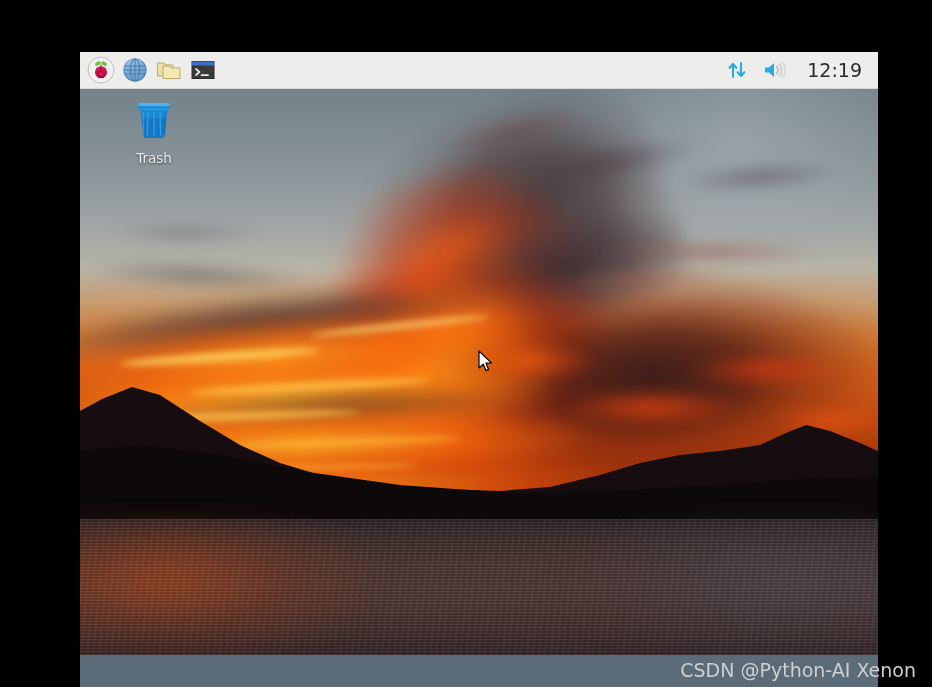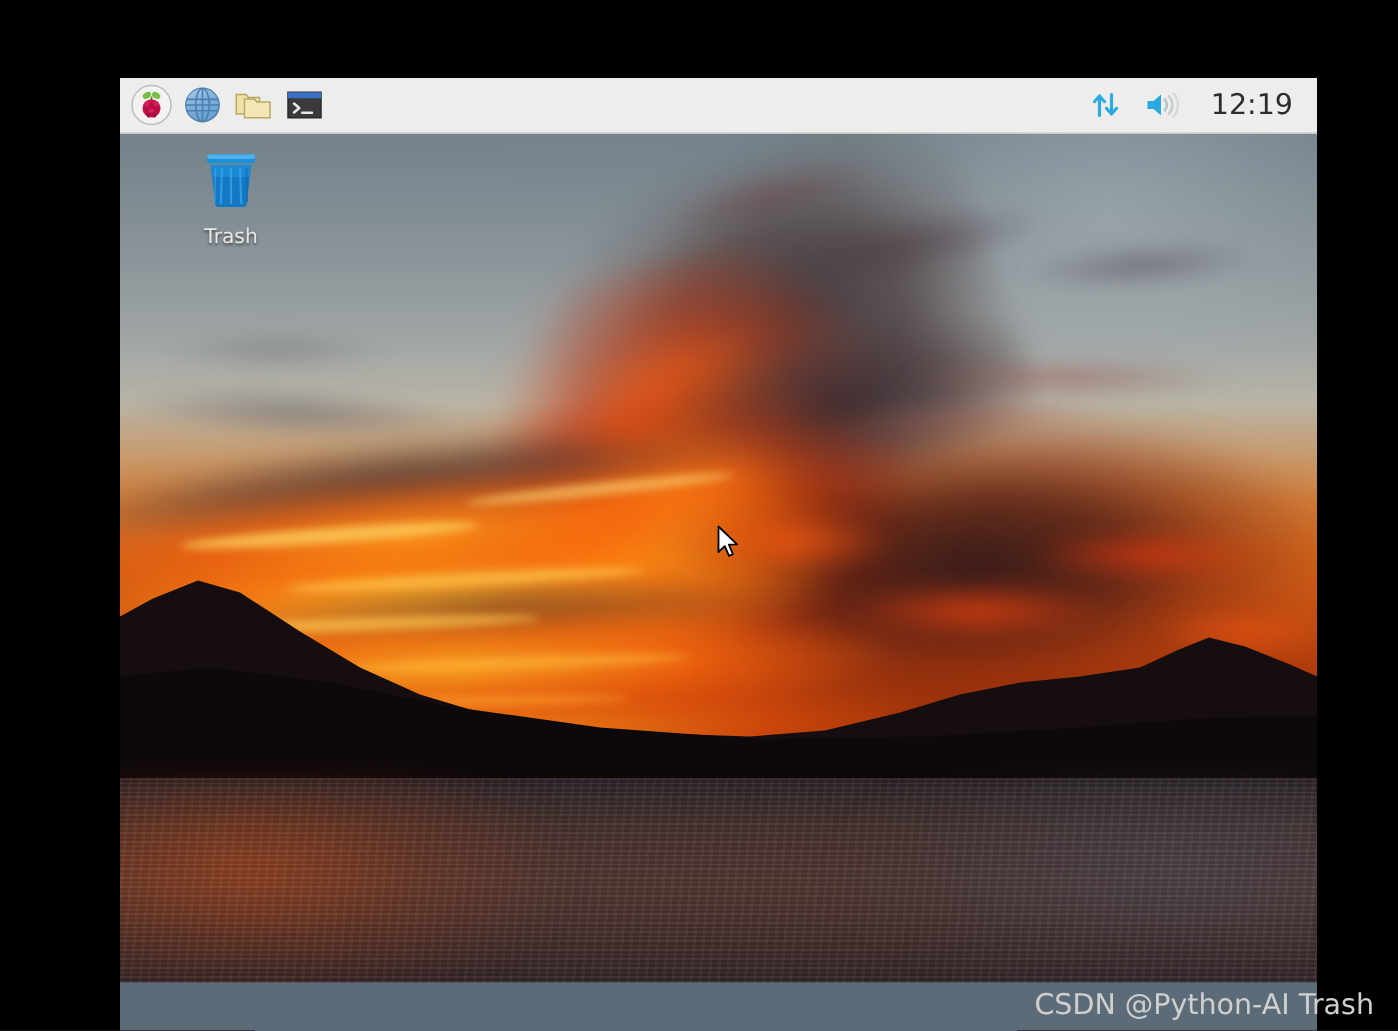--- a/index.html
+++ b/index.html
@@ -515,15 +515,15 @@
         <path d="M3,8.4 L7,8.4 L12,4 L12,18 L7,13.6 L3,13.6 Z" fill="#29abe2"></path>
         <path d="M14.6,7.4 A5.6,5.6 0 0 1 14.6,14.6" fill="none" stroke="#b9c3c7" stroke-width="1.7" stroke-linecap="round"></path>
         <path d="M17.4,5.2 A8.6,8.6 0 0 1 17.4,16.8" fill="none" stroke="#c6cfd2" stroke-width="1.7" stroke-linecap="round"></path>
         <path d="M20.2,3.2 A11.4,11.4 0 0 1 20.2,18.8" fill="none" stroke="#d3dadc" stroke-width="1.6" stroke-linecap="round"></path>
       </svg>
     </div>
 
     <div id="clock">12:19</div>
   </div>
 
-  <div id="watermark">CSDN @Python-AI Trash</div>
+  <div id="watermark">CSDN @Python-AI Xenon</div>
 
 </div>
 
 </body></html>

